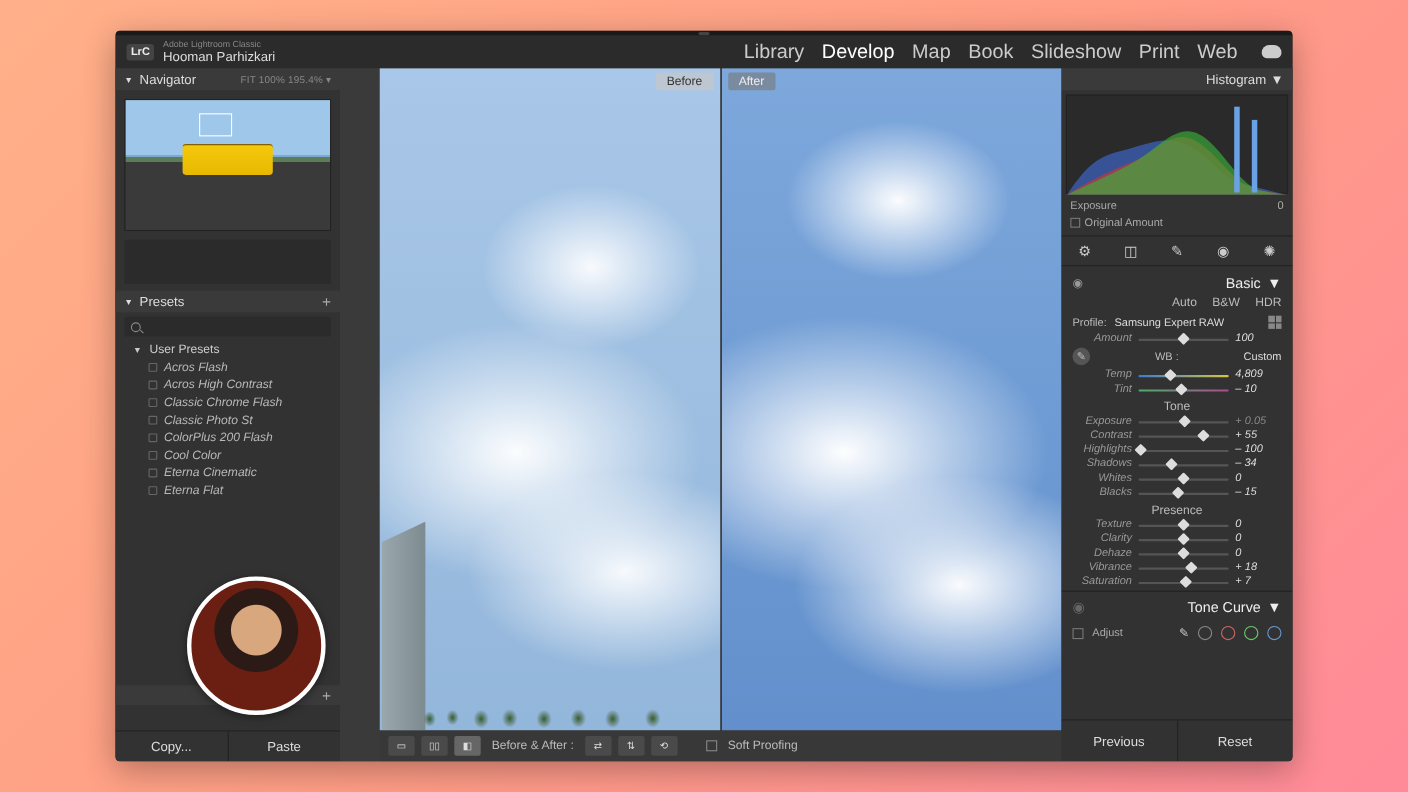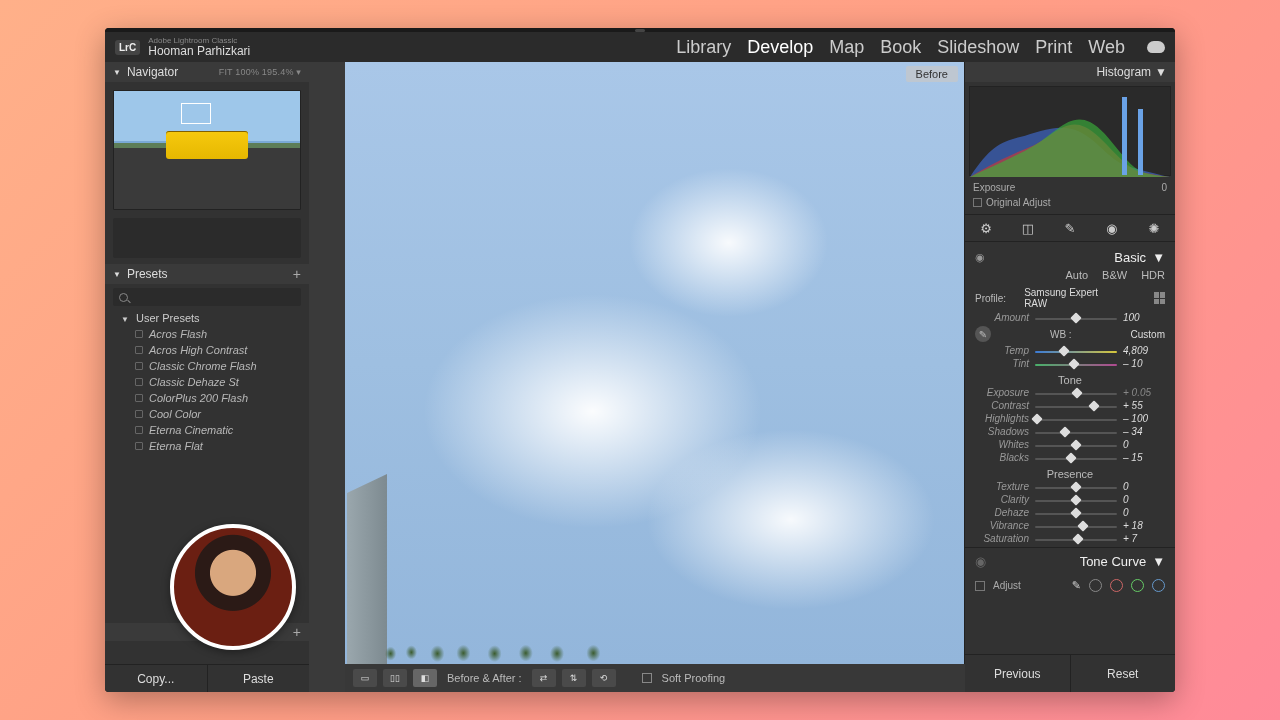--- a/index.html
+++ b/index.html
@@ -162,21 +162,21 @@
   .tabs{display:flex;justify-content:flex-end;gap:14px;padding:0 10px 4px;font-size:11px;color:#bbb;}
   .kv{display:flex;align-items:center;padding:1px 10px;color:#bbb;font-size:10px;gap:6px;font-style:italic;}
   .kv .k{width:54px;text-align:right;color:#999;}
   .kv .track{flex:1;height:10px;position:relative;}
   .kv .track::before{content:"";position:absolute;left:0;right:0;top:50%;height:2px;background:#555;border-radius:1px;}
   .kv .handle{position:absolute;top:50%;width:8px;height:8px;margin-top:-4px;margin-left:-4px;background:#ddd;border-radius:1px;transform:rotate(45deg);}
   .kv .v{width:42px;text-align:left;color:#ddd;}
   .sectionlbl{text-align:center;color:#bbb;font-size:11px;padding:4px 0 0;}
   .temp .track::before{background:linear-gradient(90deg,#3b7bd6,#d6c63b);}
   .tint .track::before{background:linear-gradient(90deg,#49b06a,#b04990);}
-  .profilebar{display:flex;align-items:center;padding:2px 10px;color:#bbb;font-size:10px;gap:18px;}
+  .profilebar{display:flex;align-items:center;padding:2px 10px;color:#bbb;font-size:10px;gap:7px;}
   .profilebar .grid{width:12px;height:12px;display:grid;grid-template-columns:1fr 1fr;grid-template-rows:1fr 1fr;gap:1px;}
   .profilebar .grid div{background:#888;}
   .wbrow{display:flex;align-items:center;padding:2px 10px;gap:8px;color:#bbb;font-size:10px;}
   .eyedrop{width:16px;height:16px;border-radius:50%;background:#555;display:flex;align-items:center;justify-content:center;}
   .rightscroll{flex:1;overflow:hidden;}
   .tonec{display:flex;align-items:center;justify-content:flex-end;padding:6px 10px;color:#eee;font-size:13px;border-top:1px solid #222;}
   .tonec .eye{margin-right:auto;color:#666;}
   .adjustrow{display:flex;align-items:center;gap:8px;padding:4px 10px;}
   .adjustrow .cb2{width:10px;height:10px;border:1px solid #777;}
   .adjustrow .txt{color:#aaa;font-size:10px;}
@@ -255,21 +255,21 @@
         <div class="presetitem">
             <span class="dot"></span>
             <span>Acros High Contrast</span>
           </div>
         <div class="presetitem">
             <span class="dot"></span>
             <span>Classic Chrome Flash</span>
           </div>
         <div class="presetitem">
             <span class="dot"></span>
-            <span>Classic Dehaze St</span>
+            <span>Classic Photo St</span>
           </div>
         <div class="presetitem">
             <span class="dot"></span>
             <span>ColorPlus 200 Flash</span>
           </div>
         <div class="presetitem">
             <span class="dot"></span>
             <span>Cool Color</span>
           </div>
         <div class="presetitem">
@@ -294,20 +294,24 @@
 
     <div class="center">
       <div class="canvas">
         <div class="half before">
           <div class="sky"></div>
           <div class="building"></div>
           <div class="foliage"></div>
           <div class="tag">Before</div>
         </div>
         <div class="vline"></div>
+        <div class="half after">
+          <div class="sky"></div>
+          <div class="tag">After</div>
+        </div>
       </div>
       <div class="ctb">
         <div class="ibtn">▭</div>
         <div class="ibtn">▯▯</div>
         <div class="ibtn active">◧</div>
         <span class="lbl">Before &amp; After :</span>
         <div class="ibtn">⇄</div>
         <div class="ibtn">⇅</div>
         <div class="ibtn">⟲</div>
         <span style="width:14px"></span>
@@ -330,21 +334,21 @@
           <rect x="152" y="10" width="5" height="78" fill="#6aa2e6"></rect>
           <rect x="168" y="22" width="5" height="66" fill="#6aa2e6"></rect>
         </svg>
       </div>
       <div class="histinfo">
         <span>Exposure</span>
         <span>0</span>
       </div>
       <div class="origphoto">
         <span class="cb"></span>
-        <span>Original Adjust</span>
+        <span>Original Amount</span>
       </div>
 
       <div class="toolrow">
         <div class="ticon">⚙</div>
         <div class="ticon">◫</div>
         <div class="ticon">✎</div>
         <div class="ticon">◉</div>
         <div class="ticon">✺</div>
       </div>
 

